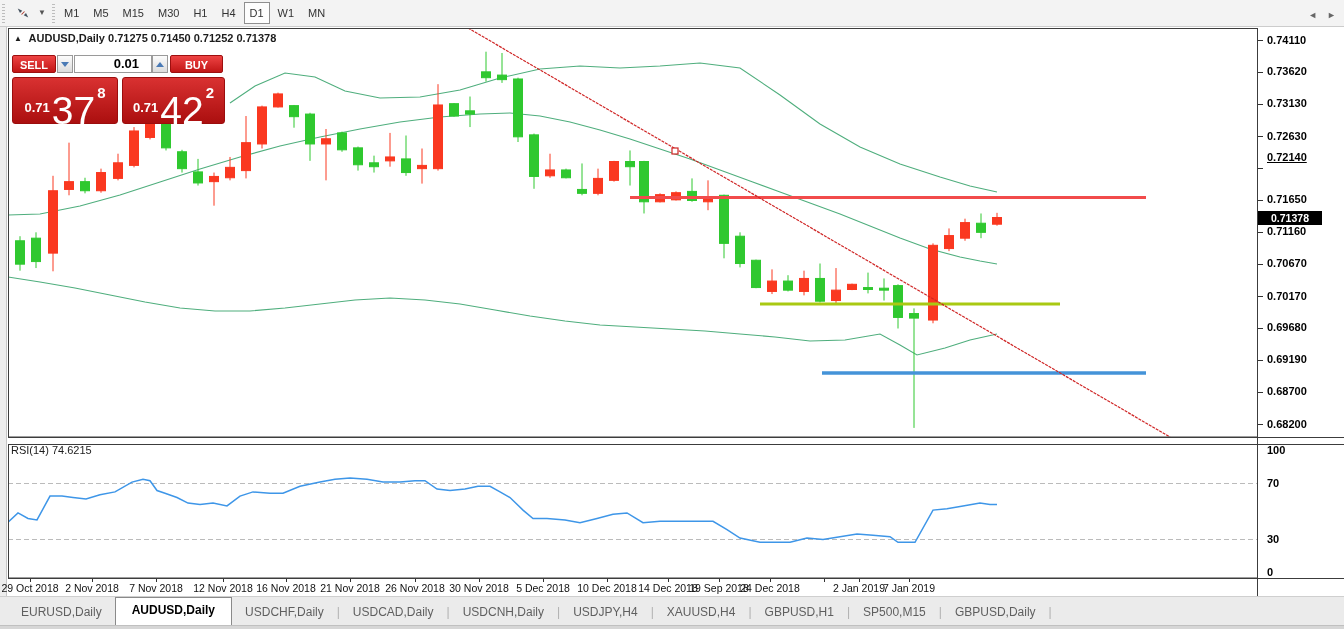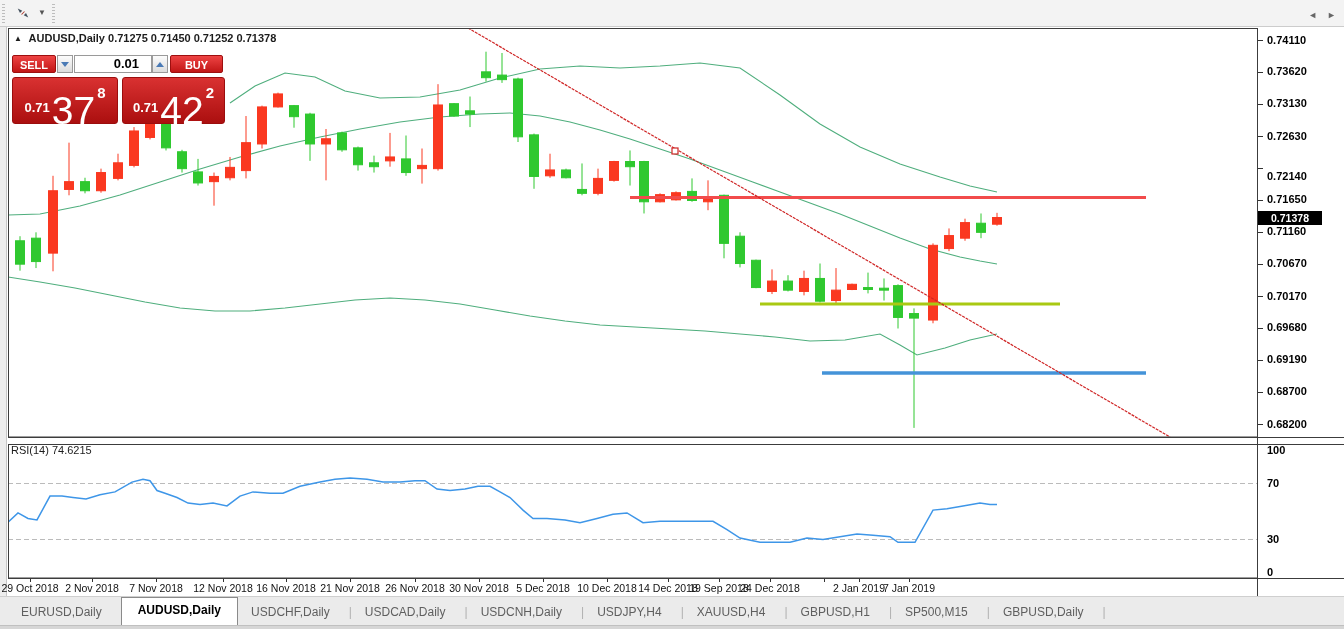--- a/index.html
+++ b/index.html
@@ -35,21 +35,21 @@
   
   .price-axis{position:absolute;left:1258px;top:28px;width:86px;height:550px;}
   .p-tick{position:absolute;left:9px;font-size:11px;font-weight:bold;color:#000;white-space:nowrap;}
   .p-dash{position:absolute;left:0;width:5px;height:1px;background:#333;}
   .price-tag{position:absolute;left:0;width:64px;height:14px;background:#000;color:#fff;font-size:10.5px;font-weight:bold;text-align:center;line-height:14px;}
   .date-axis{position:absolute;left:0;top:579px;width:1344px;height:28px;}
   .d-tick{position:absolute;top:3px;transform:translateX(-50%);font-size:10.5px;color:#111;white-space:nowrap;}
   .d-mark{position:absolute;top:0;width:1px;height:3px;background:#333;}
   
   .tab-bar{position:absolute;left:0;top:596px;width:1344px;height:29px;background:#ebebeb;border-top:1px solid #cfcfcf;display:flex;align-items:flex-end;padding-left:8px;}
-  .tab{font-size:12px;color:#5f5f5f;padding:5px 19px 6px 13px;white-space:nowrap;}
+  .tab{font-size:12px;color:#5f5f5f;padding:5px 13px 6px 13px;white-space:nowrap;}
   .tab.active{background:#fff;border:1px solid #8a8a8a;border-bottom:none;color:#000;font-weight:bold;padding:5px 16px 8px 16px;margin-bottom:0;}
   .tab-sep{color:#b0b0b0;font-size:12px;padding-bottom:6px;}
   .tab-scroll{position:absolute;right:8px;top:9px;display:flex;gap:10px;}
   .tab-arrow{font-size:9px;color:#666;line-height:12px;}
   .status-strip{position:absolute;left:0;top:625px;width:1344px;height:4px;background:#d6d6d6;border-top:1px solid #c0c0c0;}
 </style>
 </head>
 <body>
 
 <div class="app">
@@ -58,20 +58,31 @@
     <div class="grip" style="left:2px"></div>
     <button class="tool-btn">
       <svg width="16" height="14" viewBox="0 0 16 14">
         <path d="M1 1 L7 4 L4 7 Z" fill="#44525f"></path>
         <path d="M15 13 L9 10 L12 7 Z" fill="#44525f"></path>
         <path d="M6 9 L10 5" stroke="#b03a2e" stroke-width="1.4"></path>
       </svg>
     </button>
     <div class="tool-caret">▼</div>
     <div class="grip" style="left:52px"></div>
+    <div class="tf-group" id="tf-group">
+        <button class="tf-btn">M1</button>
+        <button class="tf-btn">M5</button>
+        <button class="tf-btn">M15</button>
+        <button class="tf-btn">M30</button>
+        <button class="tf-btn">H1</button>
+        <button class="tf-btn">H4</button>
+        <button class="tf-btn active">D1</button>
+        <button class="tf-btn">W1</button>
+        <button class="tf-btn">MN</button>
+      </div>
   </div>
 
   <div class="left-strip"></div>
 
   <svg class="overlay" id="chart-svg" width="1344" height="629">
       <defs>
         <clipPath id="mainClip">
           <rect x="8" y="28" width="1249" height="409"></rect>
         </clipPath>
         <clipPath id="rsiClip">
@@ -262,21 +273,21 @@
   <div class="price-axis" id="price-axis">
       <div class="p-dash" style="top: 12px;"></div>
       <div class="p-tick" style="top: 5.5px;">0.74110</div>
       <div class="p-dash" style="top: 43.8376px;"></div>
       <div class="p-tick" style="top: 37.3376px;">0.73620</div>
       <div class="p-dash" style="top: 75.6751px;"></div>
       <div class="p-tick" style="top: 69.1751px;">0.73130</div>
       <div class="p-dash" style="top: 108.162px;"></div>
       <div class="p-tick" style="top: 101.662px;">0.72630</div>
       <div class="p-dash" style="top: 140px;"></div>
-      <div class="p-tick" style="top: 142px;">0.72140</div>
+      <div class="p-tick" style="top: 123px; text-decoration: underline;">0.72140</div>
       <div class="p-dash" style="top: 171.838px;"></div>
       <div class="p-tick" style="top: 165.338px;">0.71650</div>
       <div class="p-dash" style="top: 203.675px;"></div>
       <div class="p-tick" style="top: 197.175px;">0.71160</div>
       <div class="p-dash" style="top: 235.513px;"></div>
       <div class="p-tick" style="top: 229.013px;">0.70670</div>
       <div class="p-dash" style="top: 268px;"></div>
       <div class="p-tick" style="top: 261.5px;">0.70170</div>
       <div class="p-dash" style="top: 299.838px;"></div>
       <div class="p-tick" style="top: 293.338px;">0.69680</div>

